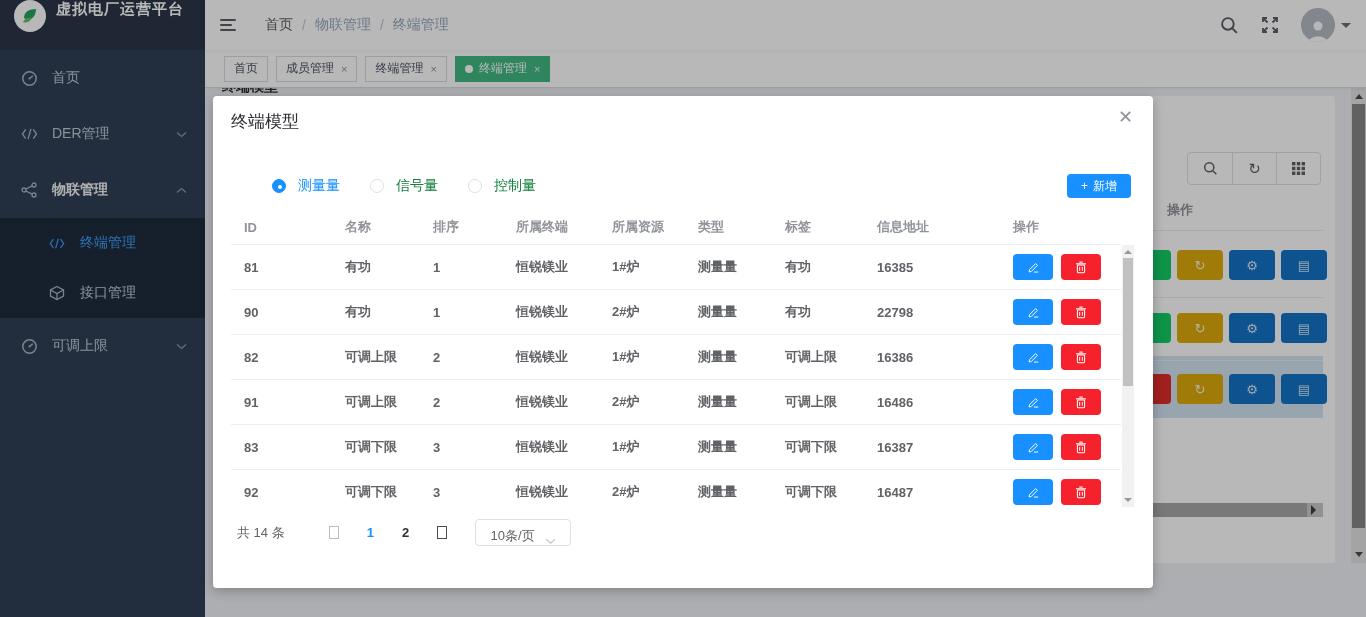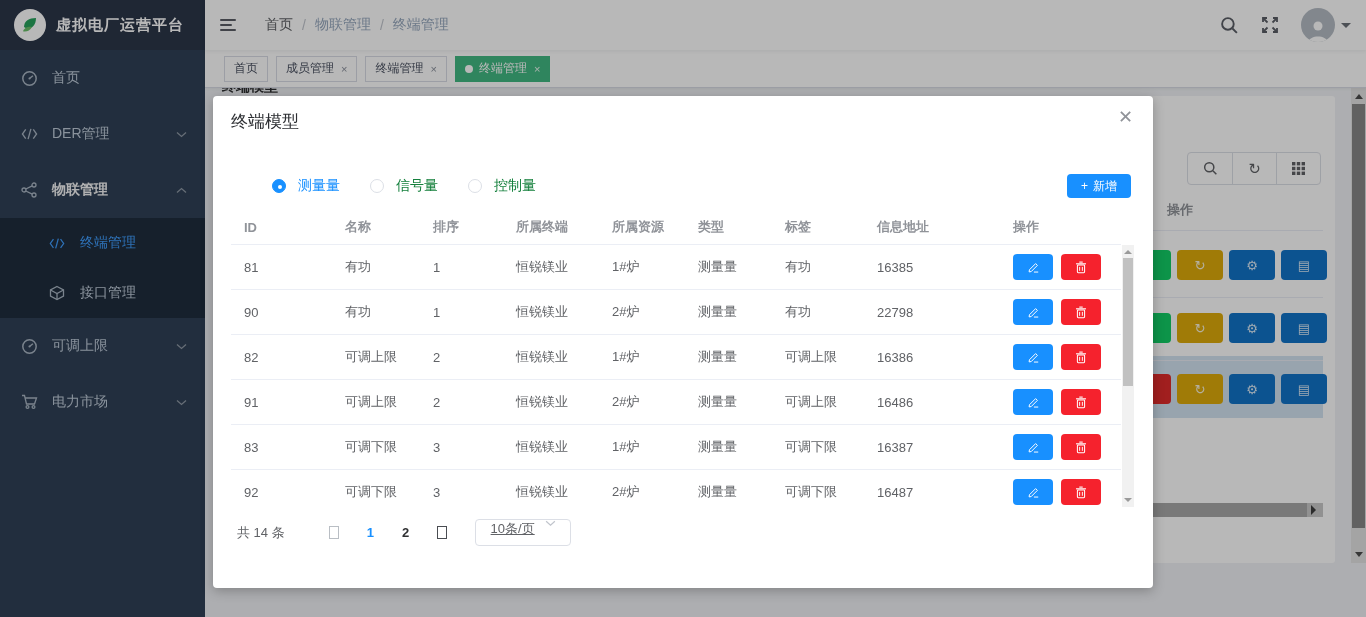--- a/index.html
+++ b/index.html
@@ -4,21 +4,21 @@
 <style>
   * { margin:0; padding:0; box-sizing:border-box; }
   html,body { width:1366px; height:617px; overflow:hidden; font-family:"Liberation Sans","DejaVu Sans",sans-serif; }
   body { position:relative; background:#f0f2f5; }
 
   
   .app { position:absolute; inset:0; display:flex; }
 
   
   .sidebar { width:205px; height:617px; background:#304156; flex:none; position:relative; z-index:1; }
-  .logo-bar { height:50px; display:flex; align-items:center; padding-left:14px; background:#2b3649; }
+  .logo-bar { height:50px; display:flex; align-items:flex-start; padding-left:14px; background:#2b3649; }
   .logo-mark { width:32px; height:32px; border-radius:50%; background:#fff; display:flex; align-items:center; justify-content:center; flex:none; }
   .logo-title { color:#fff; font-size:15px; font-weight:bold; margin-left:10px; letter-spacing:1px; }
   .menu { padding-top:0; }
   .menu-item { height:56px; display:flex; align-items:center; padding:0 18px 0 20px; color:#bfcbd9; font-size:14px; cursor:pointer; position:relative; }
   .menu-item .mi-icon { width:18px; height:18px; margin-right:14px; color:#aab6c4; display:flex; align-items:center; justify-content:center; flex:none; }
   .menu-item .arrow { margin-left:auto; color:#8e98a5; display:flex; }
   .menu-item.parent-active { color:#f4f4f5; font-weight:bold; }
   .submenu { background:#1f2d3d; }
   .submenu .menu-item { height:50px; padding-left:48px; }
   .submenu .menu-item.active { color:#409eff; }
@@ -89,40 +89,40 @@
   .radio { display:flex; align-items:center; gap:12px; cursor:pointer; font-size:14px; color:#15803d; }
   .radio .rdot { width:14px; height:14px; border-radius:50%; border:1px solid #dcdfe6; background:#fff; position:relative; flex:none; }
   .radio.checked { color:#1890ff; }
   .radio.checked .rdot { background:#1890ff; border-color:#1890ff; }
   .radio.checked .rdot::after { content:""; position:absolute; left:5px; top:5px; width:4px; height:4px; border-radius:50%; background:#fff; }
   .add-btn { margin-left:auto; width:64px; height:24px; background:#1890ff; color:#fff; border:none; border-radius:4px; font-size:12px; display:flex; align-items:center; justify-content:center; gap:5px; cursor:pointer; }
 
   .table-wrap { position:absolute; left:18px; top:114px; width:903px; }
   .t-head, .t-row { display:grid; grid-template-columns:101px 88px 83px 96px 86px 87px 92px 136px 1fr; align-items:center; padding-left:13px; }
   .t-head { height:35px; font-size:13px; font-weight:bold; color:#909399; border-bottom:1px solid #ebeef5; width:890px; }
-  .t-body { position:relative; width:903px; height:262px; }
+  .t-body { position:relative; width:903px; height:262px;font-weight:bold; }
   .t-rows { width:890px; height:262px; overflow:hidden; }
   .t-row { height:45px; font-size:13px; color:#606266; border-bottom:1px solid #ebeef5; }
   .ops { display:flex; gap:8px; }
   .op-btn { width:40px; height:26px; border:none; border-radius:4px; display:flex; align-items:center; justify-content:center; cursor:pointer; }
   .op-btn.edit { background:#1890ff; } .op-btn.del { background:#f5222d; }
   .t-scrollbar { position:absolute; right:0; top:0; width:12px; height:262px; background:#f1f1f1; }
   .t-scrollbar .tsb-thumb { position:absolute; left:1px; top:13px; width:10px; height:128px; background:#c1c1c1; }
   .t-scrollbar .tsb-up, .t-scrollbar .tsb-down { position:absolute; left:0; width:12px; height:12px; display:flex; align-items:center; justify-content:center; }
   .t-scrollbar .tsb-up { top:0; } .t-scrollbar .tsb-down { bottom:0; }
   .t-tri-up { width:0; height:0; border:4px solid transparent; border-bottom:4px solid #9a9a9a; margin-bottom:2px; }
   .t-tri-down { width:0; height:0; border:4px solid transparent; border-top:4px solid #9a9a9a; margin-top:2px; }
 
   .pagination { position:absolute; left:24px; top:423px; display:flex; align-items:center; font-size:13px; color:#606266; }
   .pg-total { margin-right:30px; }
   .pg-box { width:10px; height:13px; border:1px solid #b9bec4; display:inline-block; margin:0 14px; }
   .pg-box.dark { border-color:#4a4d52; }
   .pg-num { font-weight:bold; color:#303133; margin:0 14px; cursor:pointer; }
   .pg-num.active { color:#1890ff; }
-  .pg-size { width:96px; height:27px; border:1px solid #dcdfe6; border-radius:4px; margin-left:14px; display:flex; align-items:flex-start; justify-content:center; gap:10px; color:#606266; font-size:13px; cursor:pointer;text-decoration:underline; }
+  .pg-size { width:96px; height:27px; border:1px solid #dcdfe6; border-radius:4px; margin-left:14px; display:flex; align-items:flex-end; justify-content:center; gap:10px; color:#606266; font-size:13px; cursor:pointer; }
   .pg-size .sel-caret { color:#c0c4cc; display:flex; }
 
   svg { display:block; }
 </style>
 </head>
 <body>
 
 <div class="app">
 
   <aside class="sidebar">
@@ -214,35 +214,20 @@
             </svg>
         </span>
         <span>可调上限</span>
         <span class="arrow">
           <svg width="11" height="7" viewBox="0 0 11 7" fill="none" stroke="currentColor" stroke-width="1.3">
               <polyline points="1,1.5 5.5,5.5 10,1.5"></polyline>
             </svg>
         </span>
       </div>
 
-      <div class="menu-item">
-        <span class="mi-icon">
-          <svg width="17" height="16" viewBox="0 0 17 16" fill="none" stroke="currentColor" stroke-width="1.3">
-              <path d="M1 1.5 H3.5 L5.5 10 H13.5 L15.5 4 H4.2"></path>
-              <circle cx="6.5" cy="13" r="1.4"></circle>
-              <circle cx="12.5" cy="13" r="1.4"></circle>
-            </svg>
-        </span>
-        <span>电力市场</span>
-        <span class="arrow">
-          <svg width="11" height="7" viewBox="0 0 11 7" fill="none" stroke="currentColor" stroke-width="1.3">
-              <polyline points="1,1.5 5.5,5.5 10,1.5"></polyline>
-            </svg>
-        </span>
-      </div>
 
     </nav>
   </aside>
 
   <div class="main">
 
     <header class="navbar">
       <div class="hamburger">
           <i></i>
           <i></i>

